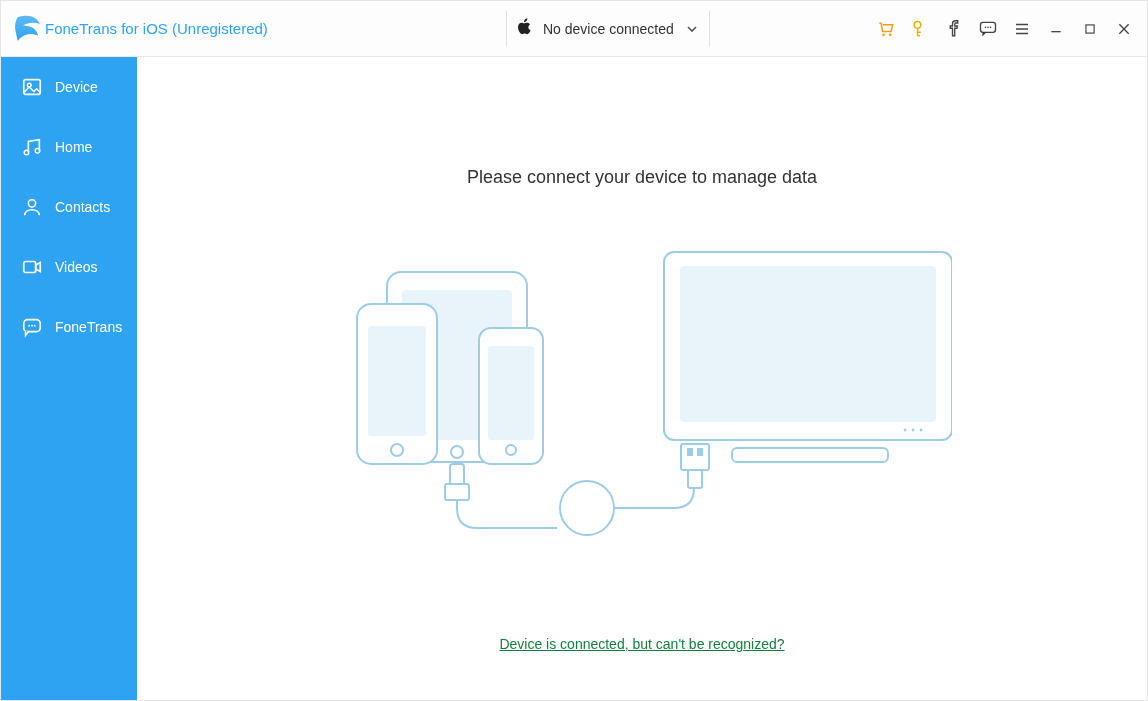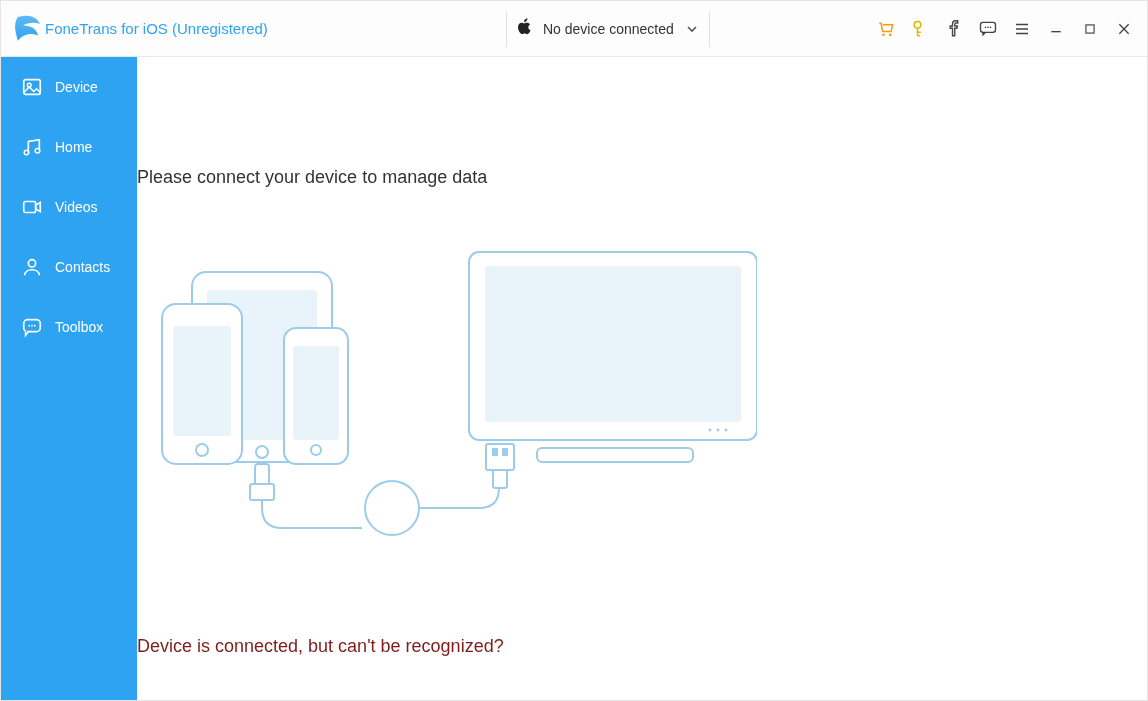--- a/index.html
+++ b/index.html
@@ -64,35 +64,37 @@
     font-size: 14px;
   }
   .sidebar-item.active { background: #1c8fe0; }
   .sidebar-item .icon { width: 22px; height: 22px; display: flex; align-items: center; justify-content: center; }
   .sidebar-item .label { color: #fff; }
 
   
   .main {
     flex: 1; background: #fff;
     display: flex; flex-direction: column;
+    align-items: center;
     gap: 24px;
   }
   .prompt {
     margin-top: 110px;
     color: #333;
     font-size: 18px;
   }
   .illustration {
     margin-top: 36px;
     width: 620px;
   }
   .help-link {
     margin-top: 60px;
-    color: #7f1d1d;
-    font-size: 18px;
+    color: #15803d;
+    font-size: 14px;
+    text-decoration: underline;
     cursor: pointer;
   }
 </style>
 </head>
 <body>
 
 <div class="titlebar">
   <div class="logo">
     <span class="logo-mark">
       <svg viewBox="0 0 40 40" width="34" height="34">
@@ -195,48 +197,48 @@
             <circle cx="6" cy="18" r="2.5" fill="none" stroke="#fff" stroke-width="1.6"></circle>
             <circle cx="18" cy="16" r="2.5" fill="none" stroke="#fff" stroke-width="1.6"></circle>
           </svg>
       </span>
       <span class="label">Home</span>
     </div>
 
     <div class="sidebar-item">
       <span class="icon">
         <svg width="22" height="22" viewBox="0 0 24 24">
+            <circle cx="12" cy="8" r="4" fill="none" stroke="#fff" stroke-width="1.8"></circle>
+            <path fill="none" stroke="#fff" stroke-width="1.8" d="M4 21c0-4 4-6 8-6s8 2 8 6"></path>
+          </svg>
+      </span>
+      <span class="label">Contacts</span>
+    </div>
+
+    <div class="sidebar-item">
+      <span class="icon">
+        <svg width="22" height="22" viewBox="0 0 24 24">
             <rect x="3" y="6" width="13" height="12" rx="2" fill="none" stroke="#fff" stroke-width="1.8"></rect>
             <path fill="none" stroke="#fff" stroke-width="1.8" d="M16 10l5-3v10l-5-3z"></path>
           </svg>
       </span>
       <span class="label">Videos</span>
-    </div>
-
-    <div class="sidebar-item">
-      <span class="icon">
-        <svg width="22" height="22" viewBox="0 0 24 24">
-            <circle cx="12" cy="8" r="4" fill="none" stroke="#fff" stroke-width="1.8"></circle>
-            <path fill="none" stroke="#fff" stroke-width="1.8" d="M4 21c0-4 4-6 8-6s8 2 8 6"></path>
-          </svg>
-      </span>
-      <span class="label">Contacts</span>
     </div>
 
     <div class="sidebar-item">
       <span class="icon">
         <svg width="22" height="22" viewBox="0 0 24 24">
             <rect x="3" y="4" width="18" height="13" rx="4" fill="none" stroke="#fff" stroke-width="1.8"></rect>
             <path stroke="#fff" stroke-width="1.8" d="M8 17l-3 4v-4"></path>
             <circle cx="9" cy="10.5" r="1" fill="#fff"></circle>
             <circle cx="12" cy="10.5" r="1" fill="#fff"></circle>
             <circle cx="15" cy="10.5" r="1" fill="#fff"></circle>
           </svg>
       </span>
-      <span class="label">Toolbox</span>
+      <span class="label">FoneTrans</span>
     </div>
 
 
   </div>
 
   <div class="main">
     <div class="prompt">Please connect your device to manage data</div>
 
     <div class="illustration">
       <svg viewBox="0 0 620 300" width="620" height="300">

